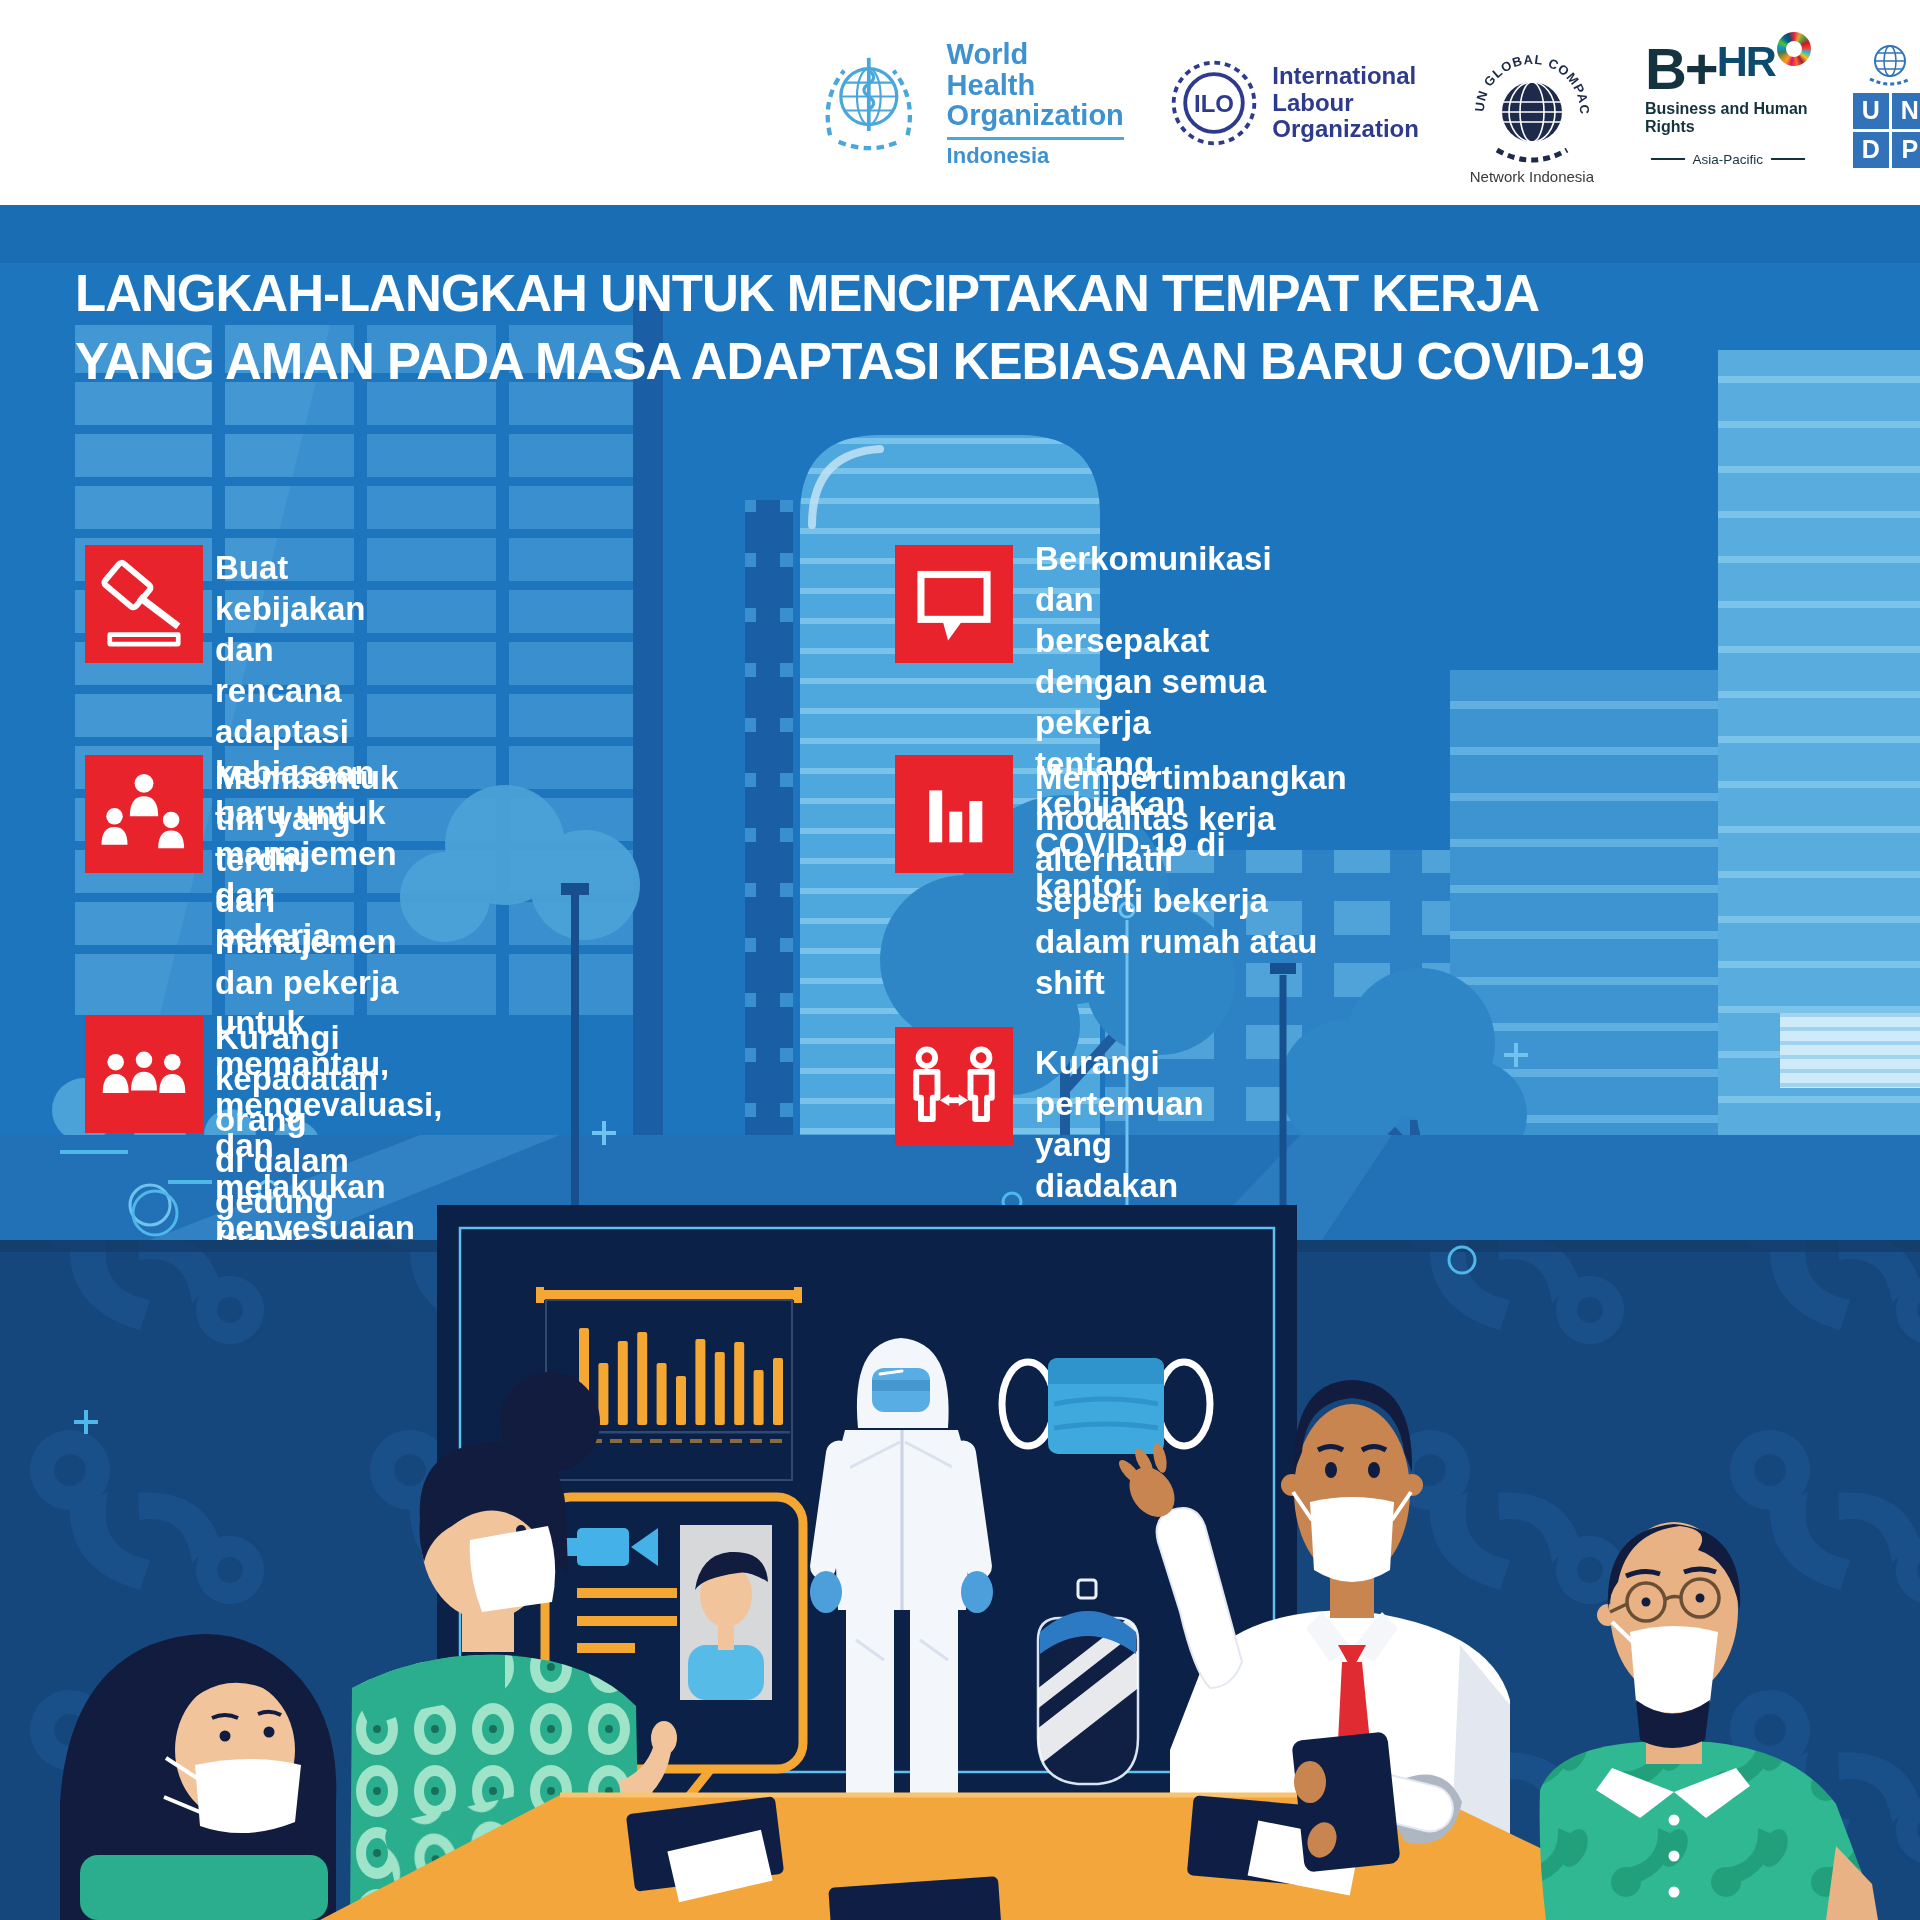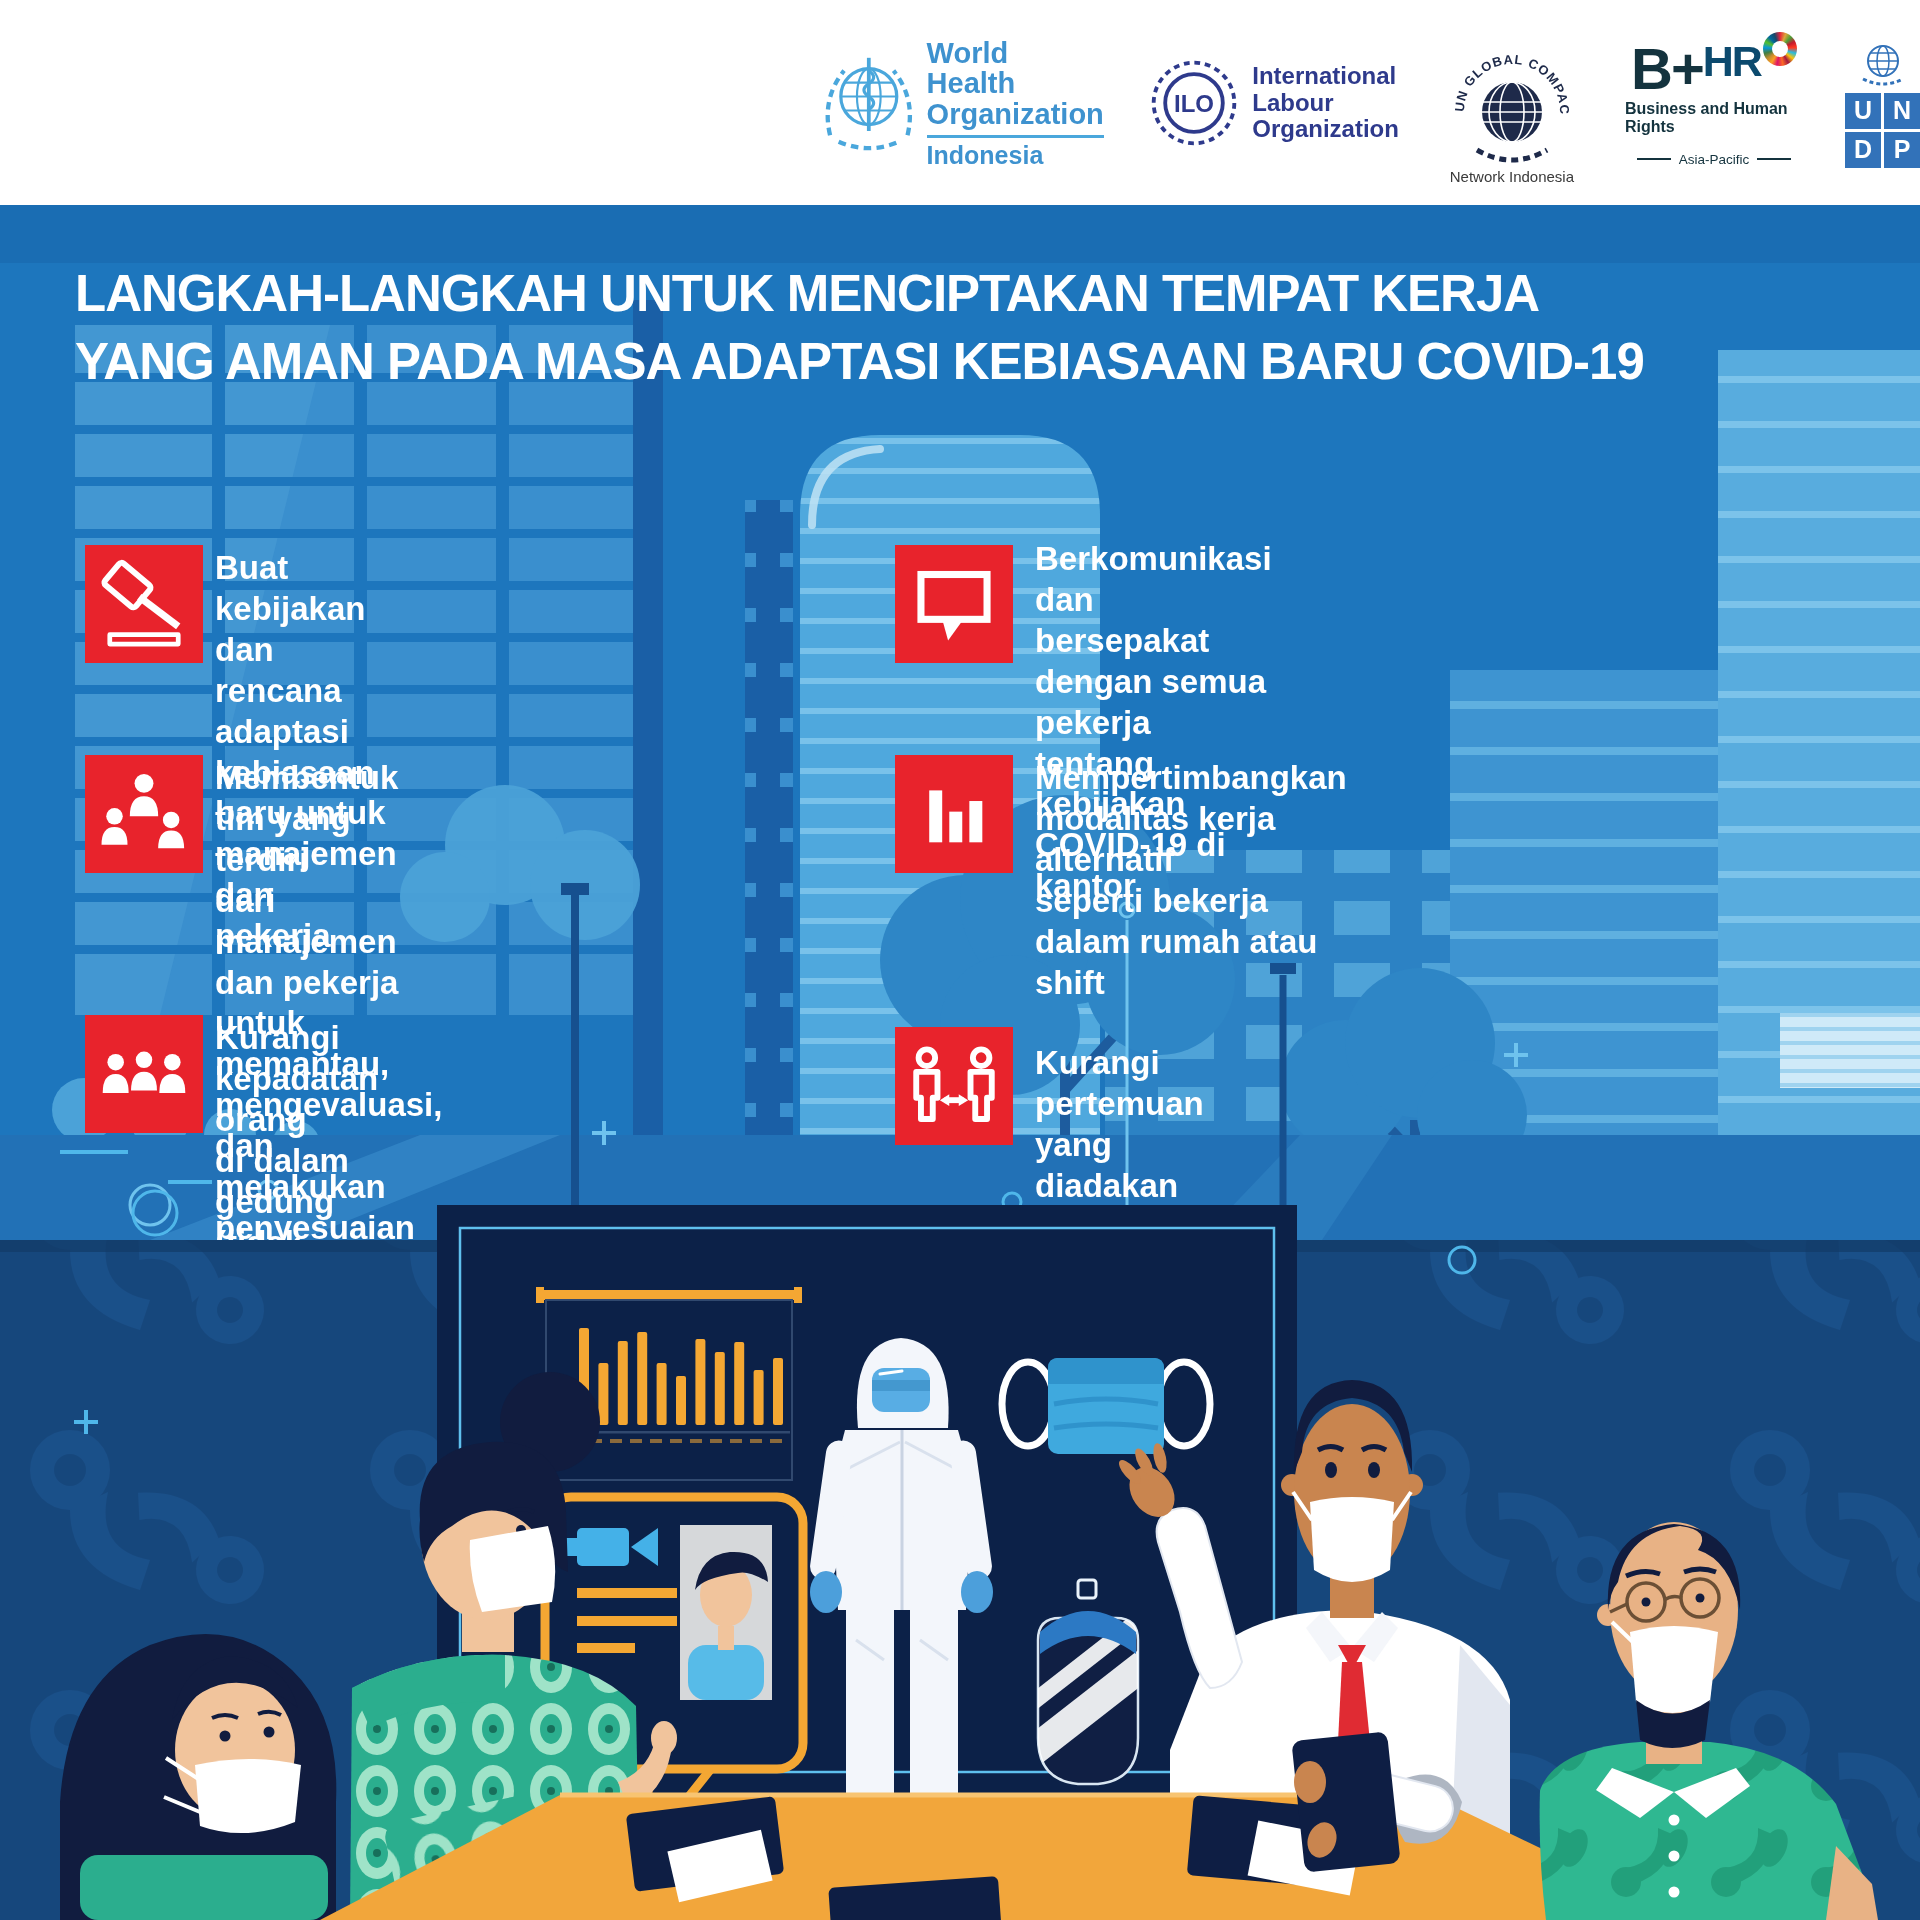--- a/index.html
+++ b/index.html
@@ -3,24 +3,24 @@
 <meta charset="utf-8">
 <style>
   html,body{margin:0;padding:0;background:#0d2c55;}
   .poster{position:relative;width:1920px;height:1920px;overflow:hidden;
     font-family:"Liberation Sans",sans-serif;background:#1D76BD;}
   .pre{white-space:pre-line;}
 
   
   .hdr{position:absolute;left:0;top:0;width:1920px;height:205px;background:#ffffff;}
   .logo-row{position:absolute;left:815px;top:28px;height:150px;display:flex;align-items:center;gap:42px;}
-  .who{display:flex;align-items:center;gap:4px;}
+  .who{display:flex;align-items:center;gap:24px;}
   .who-txt{color:#3E92CF;font-weight:bold;font-size:29px;line-height:1.05;}
   .who-rule{height:3px;background:#4AA7DC;margin:6px 0 4px 0;}
-  .who-region{font-size:25px;}
+  .who-region{font-size:22px;}
   .ilo{display:flex;align-items:center;gap:10px;}
   .ilo-txt{color:#2E3A8C;font-weight:bold;font-size:24px;line-height:1.1;}
   .ungc{display:flex;flex-direction:column;align-items:center;}
   .ungc-cap{font-size:15px;color:#3a3a3a;margin-top:-4px;}
   .bhr{display:flex;flex-direction:column;align-items:center;}
   .bhr-top{display:flex;align-items:flex-start;}
   .bhr-b{font-size:58px;font-weight:900;color:#14333E;letter-spacing:-2px;line-height:1;}
   .bhr-hr{font-size:43px;font-weight:700;color:#0c4a6e;letter-spacing:-2px;line-height:1;}
   .sdg-wheel{width:34px;height:34px;border-radius:50%;margin:-8px 0 0 2px;position:relative;
     background:conic-gradient(#e5243b,#dda63a,#4c9f38,#c5192d,#ff3a21,#26bde2,#fcc30b,#a21942,#fd6925,#dd1367,#fd9d24,#bf8b2e,#3f7e44,#0a97d9,#56c02b,#00689d,#19486a,#e5243b);}

